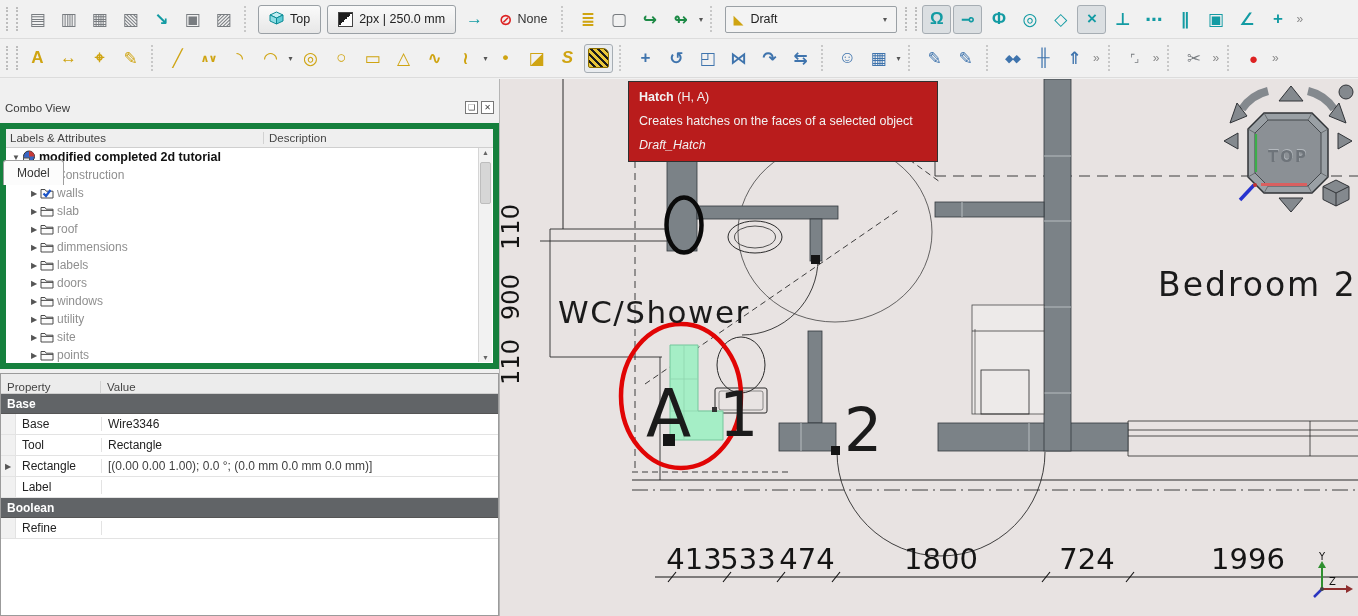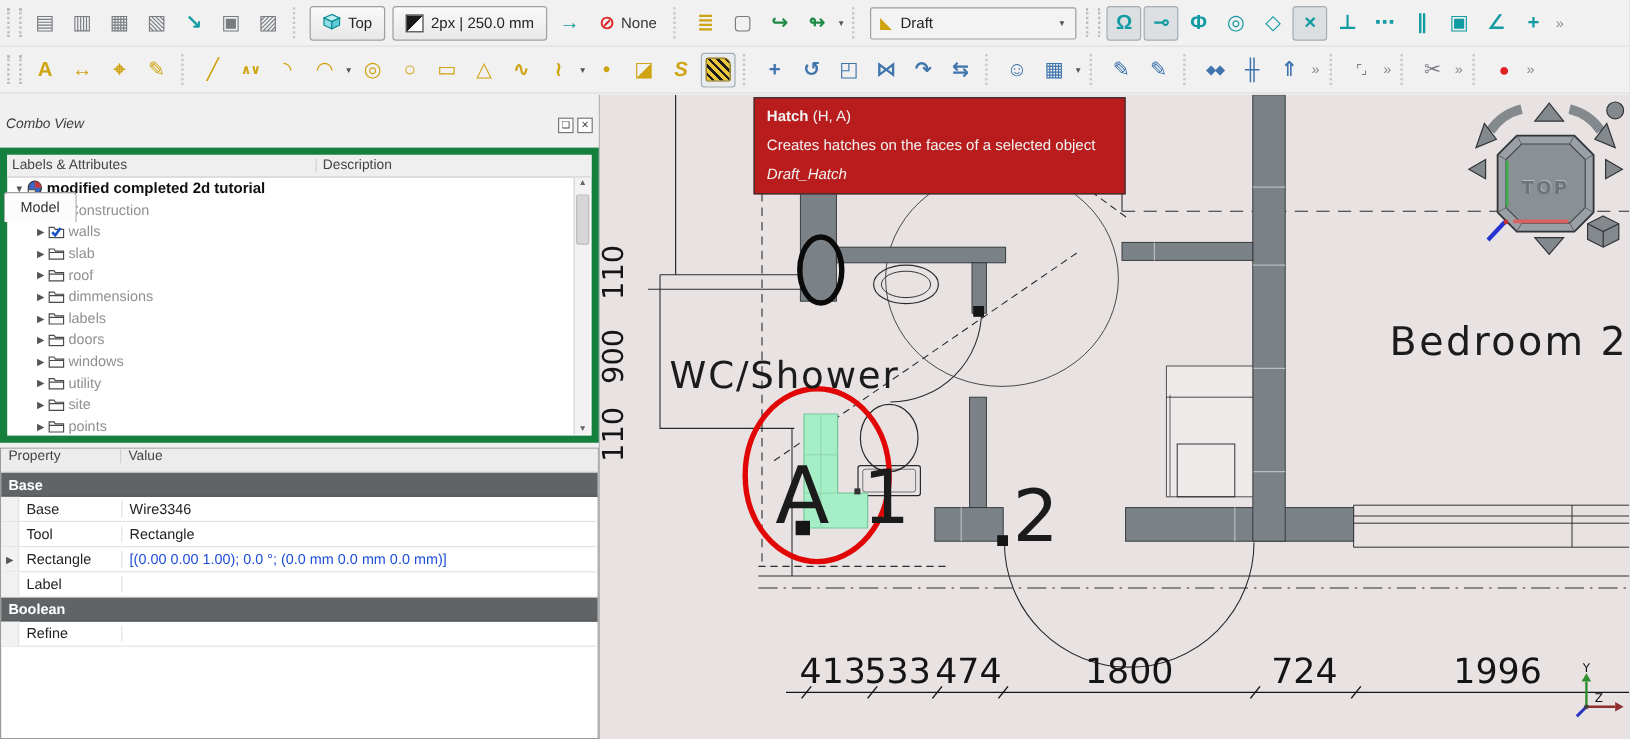--- a/index.html
+++ b/index.html
@@ -23,47 +23,47 @@
   .tbtn{display:flex;align-items:center;gap:6px;border:1px solid #9aa0a5;background:linear-gradient(#fafafa,#e7e7e7);border-radius:3px;height:27px;padding:0 10px;font-size:12.5px;color:#222;margin:0 3px;}
   .flatbtn{display:flex;align-items:center;gap:5px;height:27px;padding:0 7px;font-size:12.5px;color:#333;margin:0 2px;}
   .halfsq{width:13px;height:13px;border:1px solid #444;background:linear-gradient(135deg,#1b1b1b 50%,#fdfdfd 50%);display:inline-block;}
   .wbcombo{display:flex;align-items:center;gap:7px;border:1px solid #9aa0a5;background:#f3f3f3;border-radius:2px;height:27px;width:172px;padding:0 7px;font-size:12.5px;color:#222;margin:0 4px;box-sizing:border-box;}
   .wbcombo .spring{flex:1;}
   .wb-glyph{color:#cfa412;font-size:13px;}
   .hatchbox{width:29px;height:29px;display:flex;align-items:center;justify-content:center;margin:0 1px;border-radius:3px;border:1px solid #a6adb3;background:#e9ecef;box-sizing:border-box;}
   .hatch-swatch{width:19px;height:18px;border:1.5px solid #8a6d00;background:repeating-linear-gradient(45deg,#e9c63a 0 3px,#1b1b1b 3px 5px);border-radius:2px 6px 2px 2px;}
   
   .panel{position:absolute;left:0;top:79px;width:500px;bottom:0;background:#f0f0f0;border-right:1px solid #b5b5b5;box-sizing:border-box;font-size:12px;}
-  .cv-title{height:20px;display:flex;align-items:center;padding:15px 5px;font-size:11.5px;color:#3a3a3a;font-style:italic;}
+  .cv-title{height:20px;display:flex;align-items:flex-end;padding:15px 5px;font-size:11.5px;color:#3a3a3a;}
   .cv-btn{width:13px;height:13px;border:1px solid #777;background:#fff;display:flex;align-items:center;justify-content:center;font-size:8px;color:#444;margin-left:3px;box-sizing:border-box;}
   .tabs{display:flex;padding-left:3px;height:24px;align-items:flex-end;margin-top:32px;}
   .tab{height:22px;padding:0 13px;display:flex;align-items:center;border:1px solid #9e9e9e;border-bottom:none;border-radius:3px 3px 0 0;background:#e0e0e0;color:#333;margin-right:2px;font-size:12px;}
   .tab.active{background:#fcfcfc;height:24px;position:relative;z-index:2;}
   .tree{position:absolute;top:44px;left:0;width:499px;height:246px;background:#fff;border:6px solid #15803d;box-sizing:border-box;overflow:hidden;}
   .tree-header{display:flex;height:18px;background:#efefef;border-bottom:1px solid #cfcfcf;color:#444;font-size:11.5px;align-items:center;}
   .th1{width:253px;padding-left:4px;border-right:1px solid #d2d2d2;}
   .th2{flex:1;padding-left:5px;}
   .trow{display:flex;align-items:center;height:18px;color:#8f8f8f;font-size:12px;}
   .trow .arrow{width:12px;font-size:8px;color:#555;text-align:center;}
   .trow .ticonf{width:17px;display:flex;align-items:center;}
   .trow.root{color:#111;font-weight:bold;font-size:12.5px;}
   .vscroll{position:absolute;top:19px;right:1px;bottom:1px;width:13px;background:#f2f2f2;border-left:1px solid #d5d5d5;font-size:7px;color:#666;text-align:center;}
   .vscroll .thumb{position:absolute;top:14px;left:1px;right:1px;height:40px;background:#d6d6d6;border:1px solid #bdbdbd;border-radius:2px;}
   .sb-up{position:absolute;top:1px;left:0;right:0;}
   .sb-dn{position:absolute;bottom:1px;left:0;right:0;}
   .props{position:absolute;top:294px;left:0;width:499px;bottom:0;background:#fff;border:1px solid #9b9b9b;box-sizing:border-box;}
-  .phead{display:flex;height:19px;background:#ececec;border-bottom:1px solid #cfcfcf;color:#444;font-size:11.5px;align-items:flex-start;}
+  .phead{display:flex;height:19px;background:#ececec;border-bottom:1px solid #cfcfcf;color:#444;font-size:11.5px;align-items:flex-end;}
   .ph1{width:100px;padding-left:6px;border-right:1px solid #d2d2d2;box-sizing:border-box;}
   .ph2{flex:1;padding-left:6px;}
   .pgroup{height:19px;background:#616467;color:#fff;font-weight:bold;display:flex;align-items:center;padding-left:6px;font-size:12px;border-bottom:1px solid #555;}
   .prow{display:flex;height:20px;border-bottom:1px solid #e3e3e3;align-items:center;font-size:12px;color:#222;}
   .pgut{width:14px;align-self:stretch;background:#f1f1f1;border-right:1px solid #e3e3e3;display:flex;align-items:center;justify-content:center;font-size:8px;color:#555;}
   .pname{width:86px;padding-left:6px;border-right:1px solid #e3e3e3;box-sizing:border-box;}
   .pval{flex:1;padding-left:6px;white-space:nowrap;overflow:hidden;}
-  .pval.dim{color:#1d4ed8;}
+  .pval.dim{color:#404040;}
   
   .viewport{position:absolute;left:500px;top:79px;right:0;bottom:0;background:#e8e3e2;overflow:hidden;}
   .plan{position:absolute;left:0;top:0;}
   .tooltip{position:absolute;left:128px;top:2px;width:288px;background:#b91c1c;border:1px solid #303030;color:#f2f2f2;font-size:12.5px;padding:8px 10px 9px 10px;z-index:5;}
   .tooltip .tt2{margin-top:10px;}
   .tooltip .tt3{margin-top:10px;font-style:italic;}
   .navcube{position:absolute;left:718px;top:2px;z-index:3;}
 </style>
 </head>
 <body>

